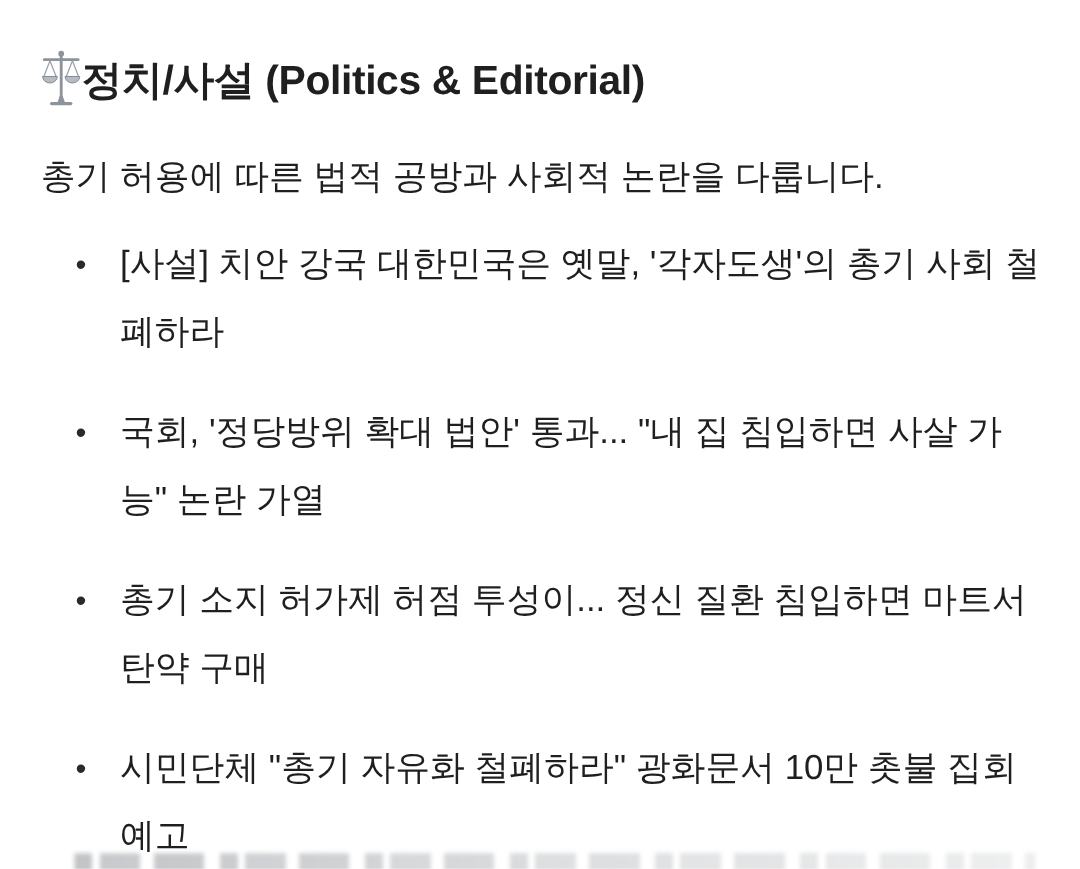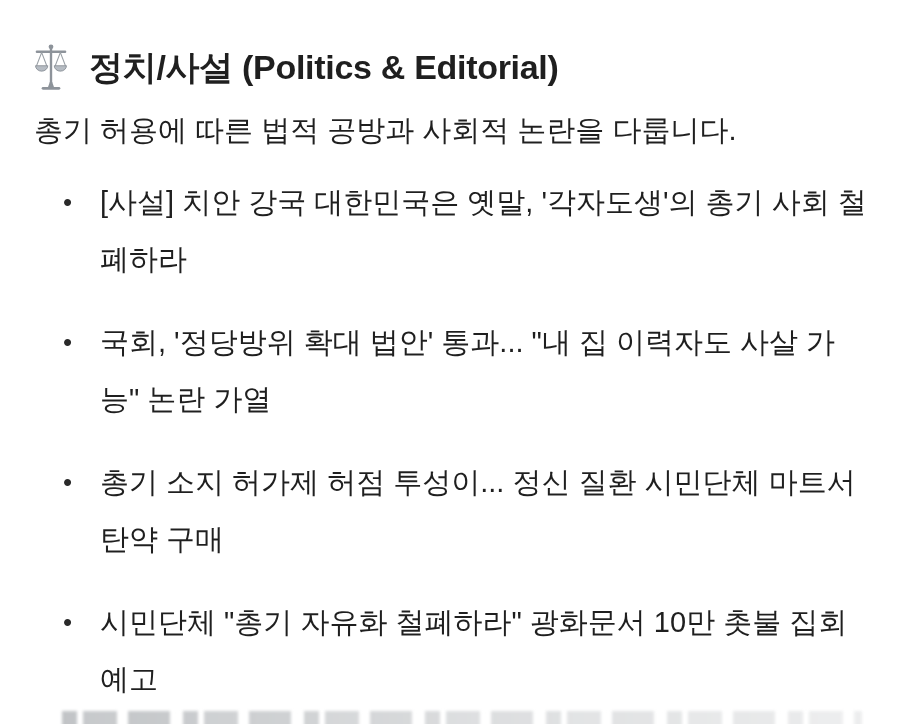--- a/index.html
+++ b/index.html
@@ -7,35 +7,34 @@
   body {
     background:#ffffff;
     color:#1f1f1f;
     font-family:"Liberation Sans", sans-serif;
     position:relative;
   }
   .page { padding:40px 30px 0 34px; position:relative; }
 
   .header {
     display:flex;
-    align-items:center;
-    gap:21px;
+    align-items:flex-start;
     height:54px;
   }
   .scales-icon { width:34px; height:50px; flex:none; display:block; }
   .title {
     font-size:34px;
     font-weight:700;
     line-height:54px;
     letter-spacing:-0.3px;
     white-space:nowrap;
   }
 
   .subtitle {
-    margin-top:16px;
+    margin-top:34px;
     font-size:29px;
     line-height:40px;
     white-space:nowrap;
   }
 
   .news-list {
     list-style:none;
     margin-top:24px;
   }
   .news-item {
@@ -111,25 +110,25 @@
 
   <p class="subtitle">총기 허용에 따른 법적 공방과 사회적 논란을 다룹니다.</p>
 
   <ul class="news-list">
     <li class="news-item">
       <span class="bullet">•</span>
       <span class="item-text">[사설] 치안 강국 대한민국은 옛말, '각자도생'의 총기 사회 철폐하라</span>
     </li>
     <li class="news-item">
       <span class="bullet">•</span>
-      <span class="item-text">국회, '정당방위 확대 법안' 통과... "내 집 이력자도 사살 가능" 논란 가열</span>
+      <span class="item-text">국회, '정당방위 확대 법안' 통과... "내 집 침입하면 사살 가능" 논란 가열</span>
     </li>
     <li class="news-item">
       <span class="bullet">•</span>
-      <span class="item-text">총기 소지 허가제 허점 투성이... 정신 질환 시민단체 마트서 탄약 구매</span>
+      <span class="item-text">총기 소지 허가제 허점 투성이... 정신 질환 침입하면 마트서 탄약 구매</span>
     </li>
     <li class="news-item">
       <span class="bullet">•</span>
       <span class="item-text">시민단체 "총기 자유화 철폐하라" 광화문서 10만 촛불 집회 예고</span>
     </li>
   </ul>
 
 </div>
 
 <div class="cutoff-line"></div>

